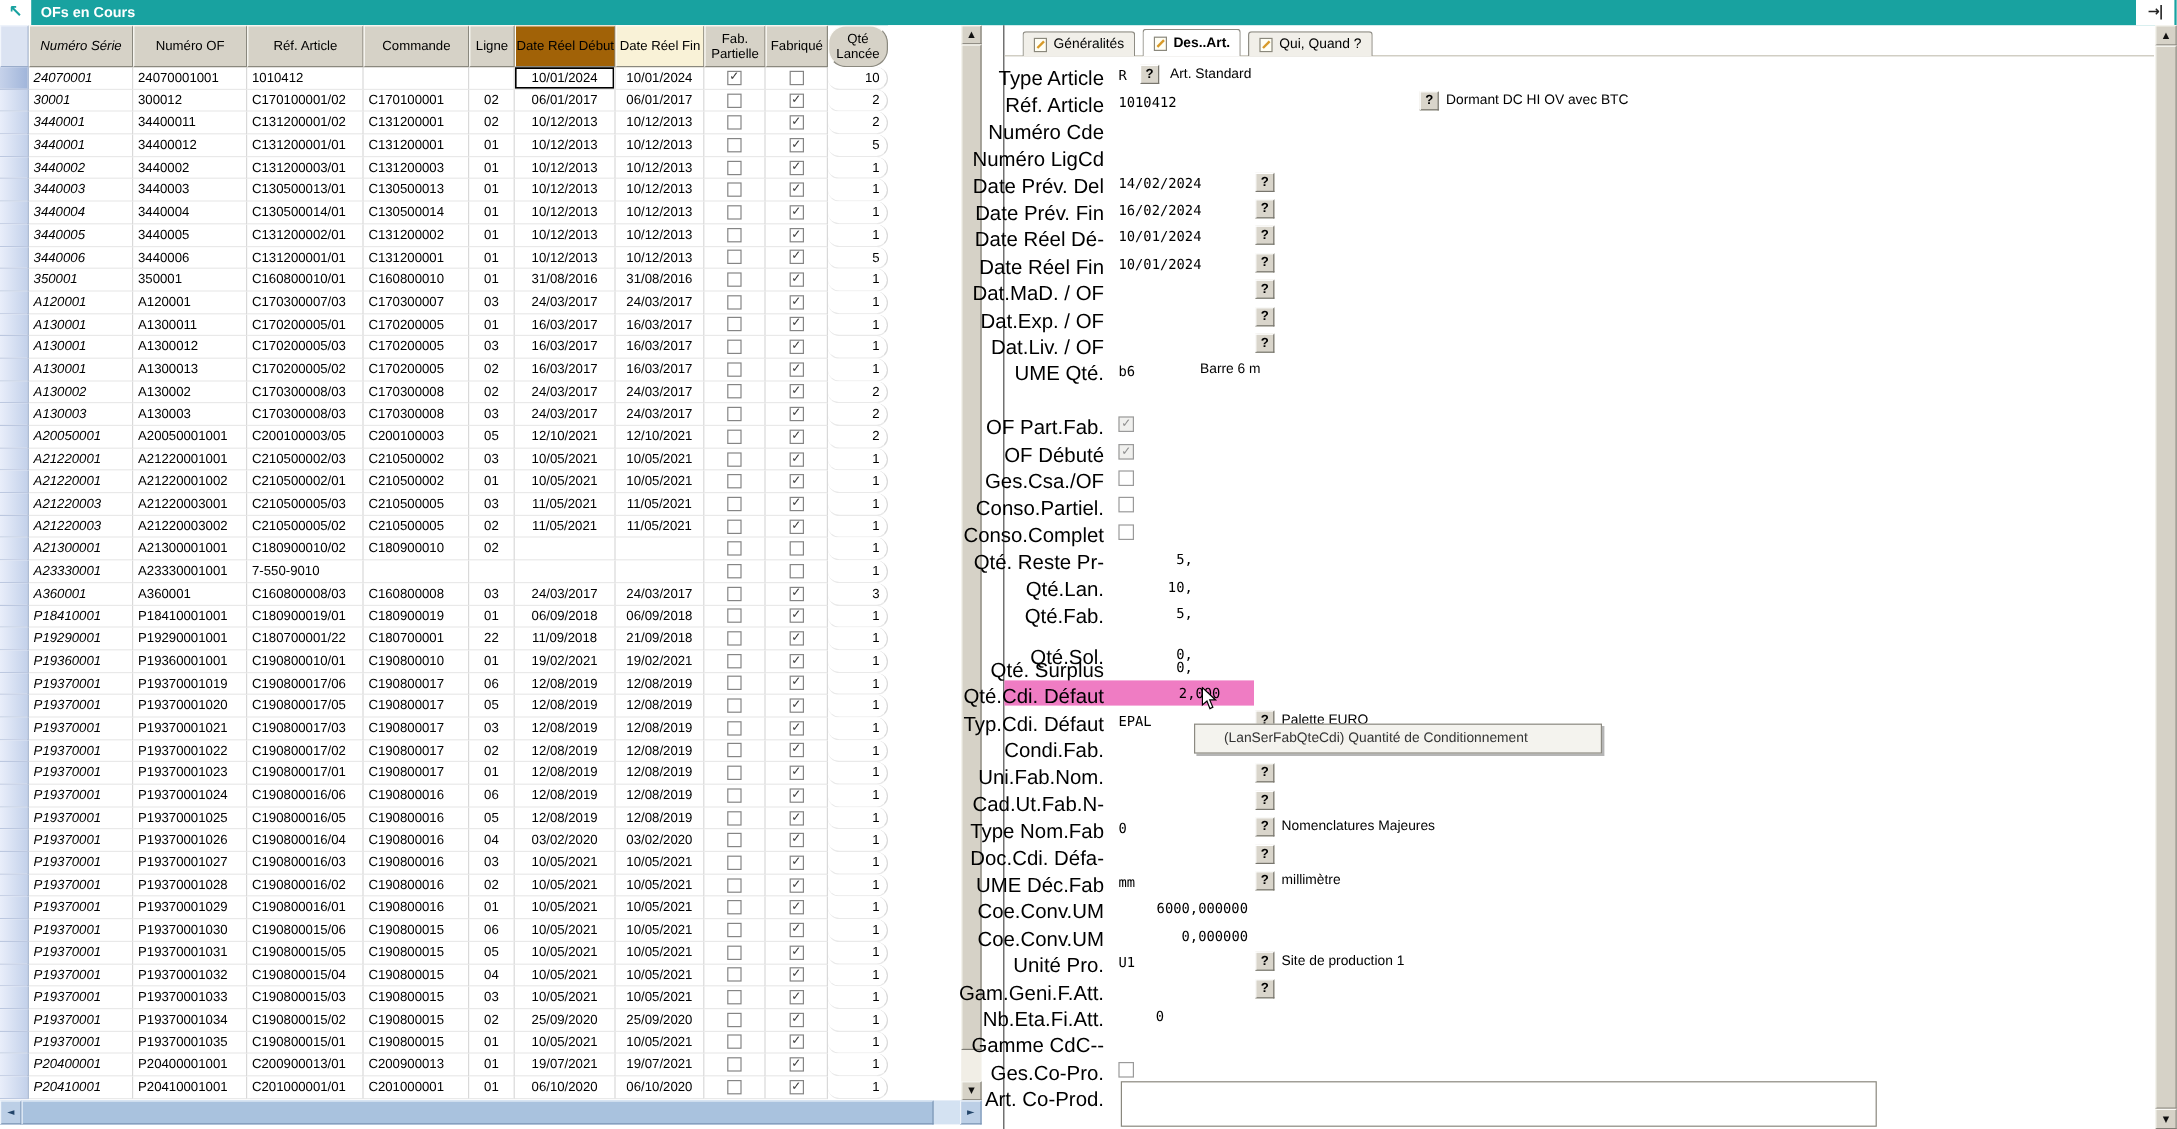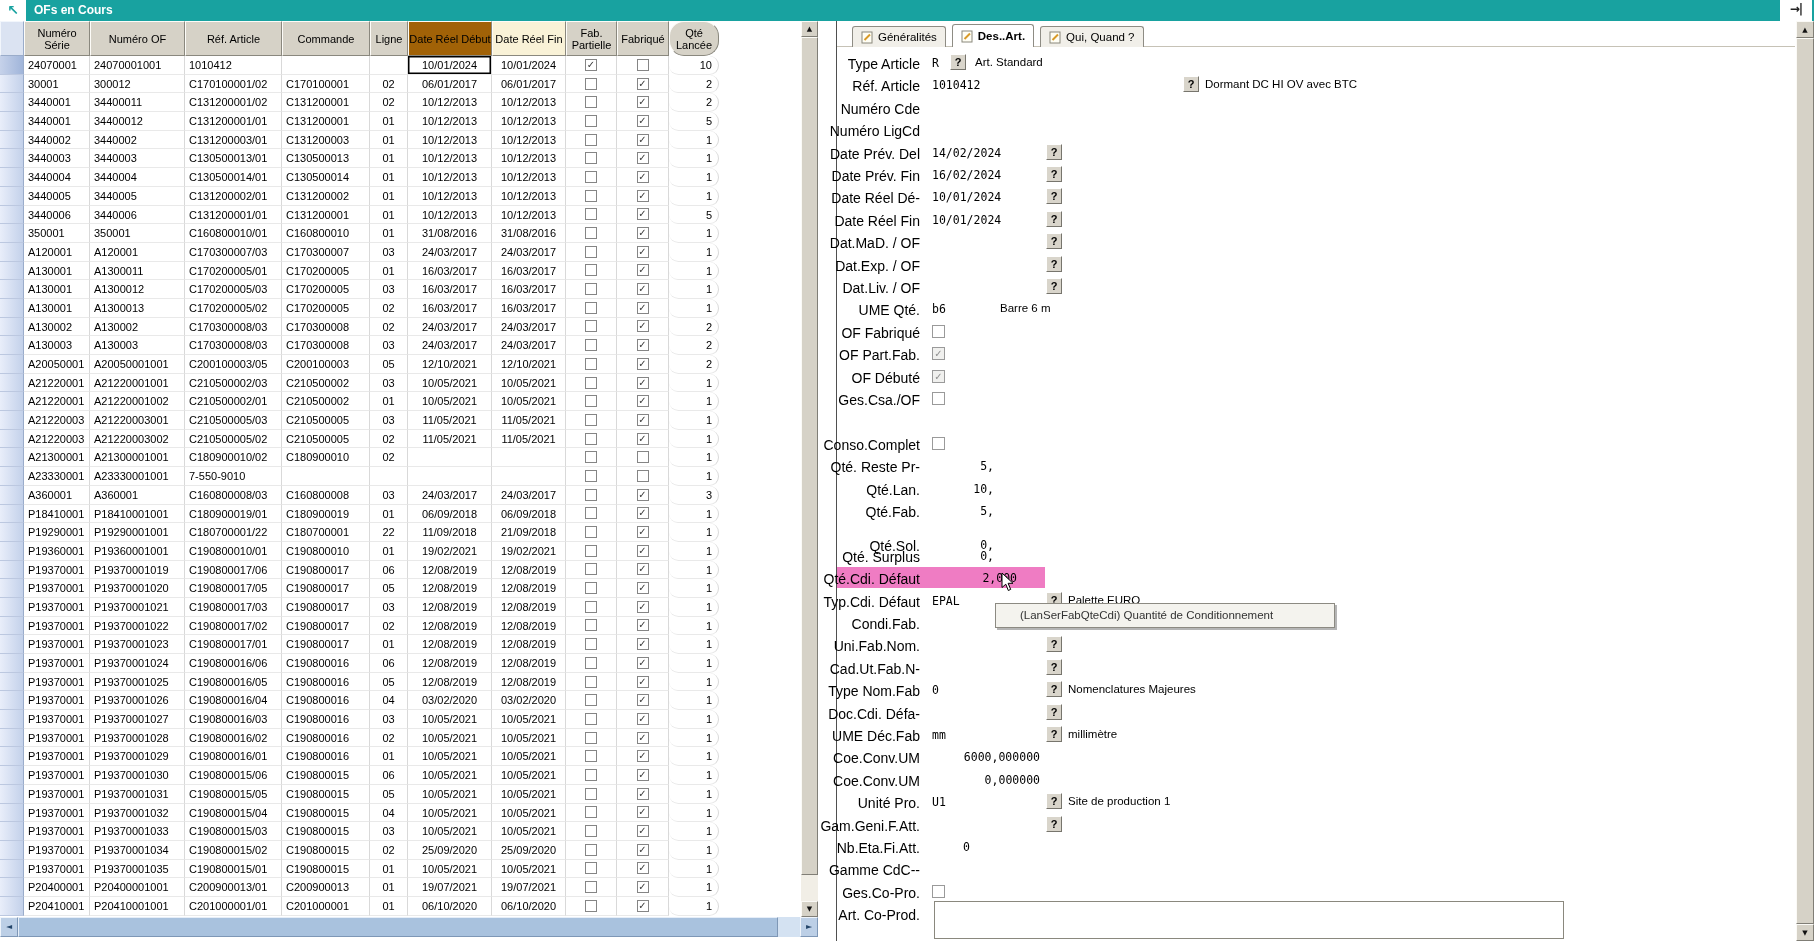--- a/index.html
+++ b/index.html
@@ -22,21 +22,21 @@
   .ghead { display:flex; height:35px; }
   .hcell { background:#d6d2c7; border:1px solid; border-color:#fdfcf8 #8a887e #8a887e #fdfcf8;
            display:flex; align-items:center; justify-content:center; text-align:center;
            font-size:11px; line-height:12px; overflow:hidden; }
   .hcell.col-rowhdr { background:#dbe3f2; border-color:#f2f6fc #9aacca #9aacca #f2f6fc; }
   .hcell.col-debut { background:#a16207; }
   .hcell.col-fin { background:#f9f2d7; }
   .hcell.col-filler { background:#fff; border:none; }
 
   .col-rowhdr { width:24px; }
-  .col-serie { width:66px; }
+  .col-serie { width:87px;font-style:italic; }
   .col-of { width:95px; }
   .col-ref { width:97px; }
   .col-commande { width:88px; }
   .col-ligne { width:38px; }
   .col-debut { width:84px; }
   .col-fin { width:74px; }
   .col-fab_partielle { width:51px; }
   .col-fabrique { width:52px; }
   .col-qte { width:50px;border-radius:15px; }
   .col-filler { width:61px; }
@@ -85,21 +85,21 @@
   .tabs { position:absolute; left:852px; top:25px; height:23px; display:flex; gap:6px; }
   .tab { border:1px solid #8e8c84; border-bottom:none; border-radius:3px 3px 0 0; background:#f1efe9;
          display:flex; align-items:center; gap:4px; padding:0 8px; height:21px; margin-top:1px;
          font-size:11.5px; white-space:nowrap; }
   .tab.active { background:#fff; font-weight:bold; height:23px; margin-top:-1px; position:relative; z-index:3; }
 
   .form { position:absolute; left:837px; top:21px; width:958px; height:920px; }
   .frow { position:absolute; left:0; width:958px; height:22px; }
   .hl { position:absolute; left:0; top:0; width:208px; height:21px; background:#ef7cc3; }
   .flabel { position:absolute; left:0; top:4px; width:83px; display:flex; justify-content:flex-end;
-            white-space:nowrap; font-size:14px; }
+            white-space:nowrap; font-size:17px; }
   .fval { position:absolute; left:95px; top:4px; font-family:"DejaVu Sans Mono",monospace;
           font-size:11.5px; white-space:nowrap; }
   .fval.num-xs { width:38px; text-align:right; }
   .fval.num-sm { width:62px; text-align:right; }
   .fval.num-md { width:85px; text-align:right; }
   .fval.num-lg { width:108px; text-align:right; }
   .fchk { position:absolute; left:95px; top:4px; width:13px; height:13px; border:1px solid #9a9a9a;
           background:#fff; font-family:"DejaVu Sans",sans-serif; font-size:10px; line-height:11px;
           text-align:center; color:#3a3a3a; }
   .fchk.disabled { background:#f0f0ee; color:#8f8f8f; }
@@ -1016,34 +1016,34 @@
       </div>
       <div class="frow" style="top: 255px;">
         <div class="flabel">Dat.Liv. / OF</div>
         <span class="qbtn q-std">?</span>
       </div>
       <div class="frow" style="top: 277.4px;">
         <div class="flabel">UME Qté.</div>
         <span class="fval">b6</span>
         <span class="fdesc d-mid">Barre 6 m</span>
       </div>
-      <div class="frow" style="top: 299.8px;">
-        <div class="flabel">OF Fabriqué</div>
-        <span class="fchk"></span>
-      </div>
       <div class="frow" style="top: 322.2px;">
         <div class="flabel">OF Part.Fab.</div>
         <span class="fchk disabled">✓</span>
       </div>
       <div class="frow" style="top: 344.6px;">
         <div class="flabel">OF Débuté</div>
         <span class="fchk disabled">✓</span>
       </div>
       <div class="frow" style="top: 367px;">
         <div class="flabel">Ges.Csa./OF</div>
+        <span class="fchk"></span>
+      </div>
+      <div class="frow" style="top: 389.4px;">
+        <div class="flabel">Conso.Partiel.</div>
         <span class="fchk"></span>
       </div>
       <div class="frow" style="top: 411.8px;">
         <div class="flabel">Conso.Complet</div>
         <span class="fchk"></span>
       </div>
       <div class="frow" style="top: 434.2px;">
         <div class="flabel">Qté. Reste Pr-</div>
         <span class="fval num-sm">5,</span>
       </div>

